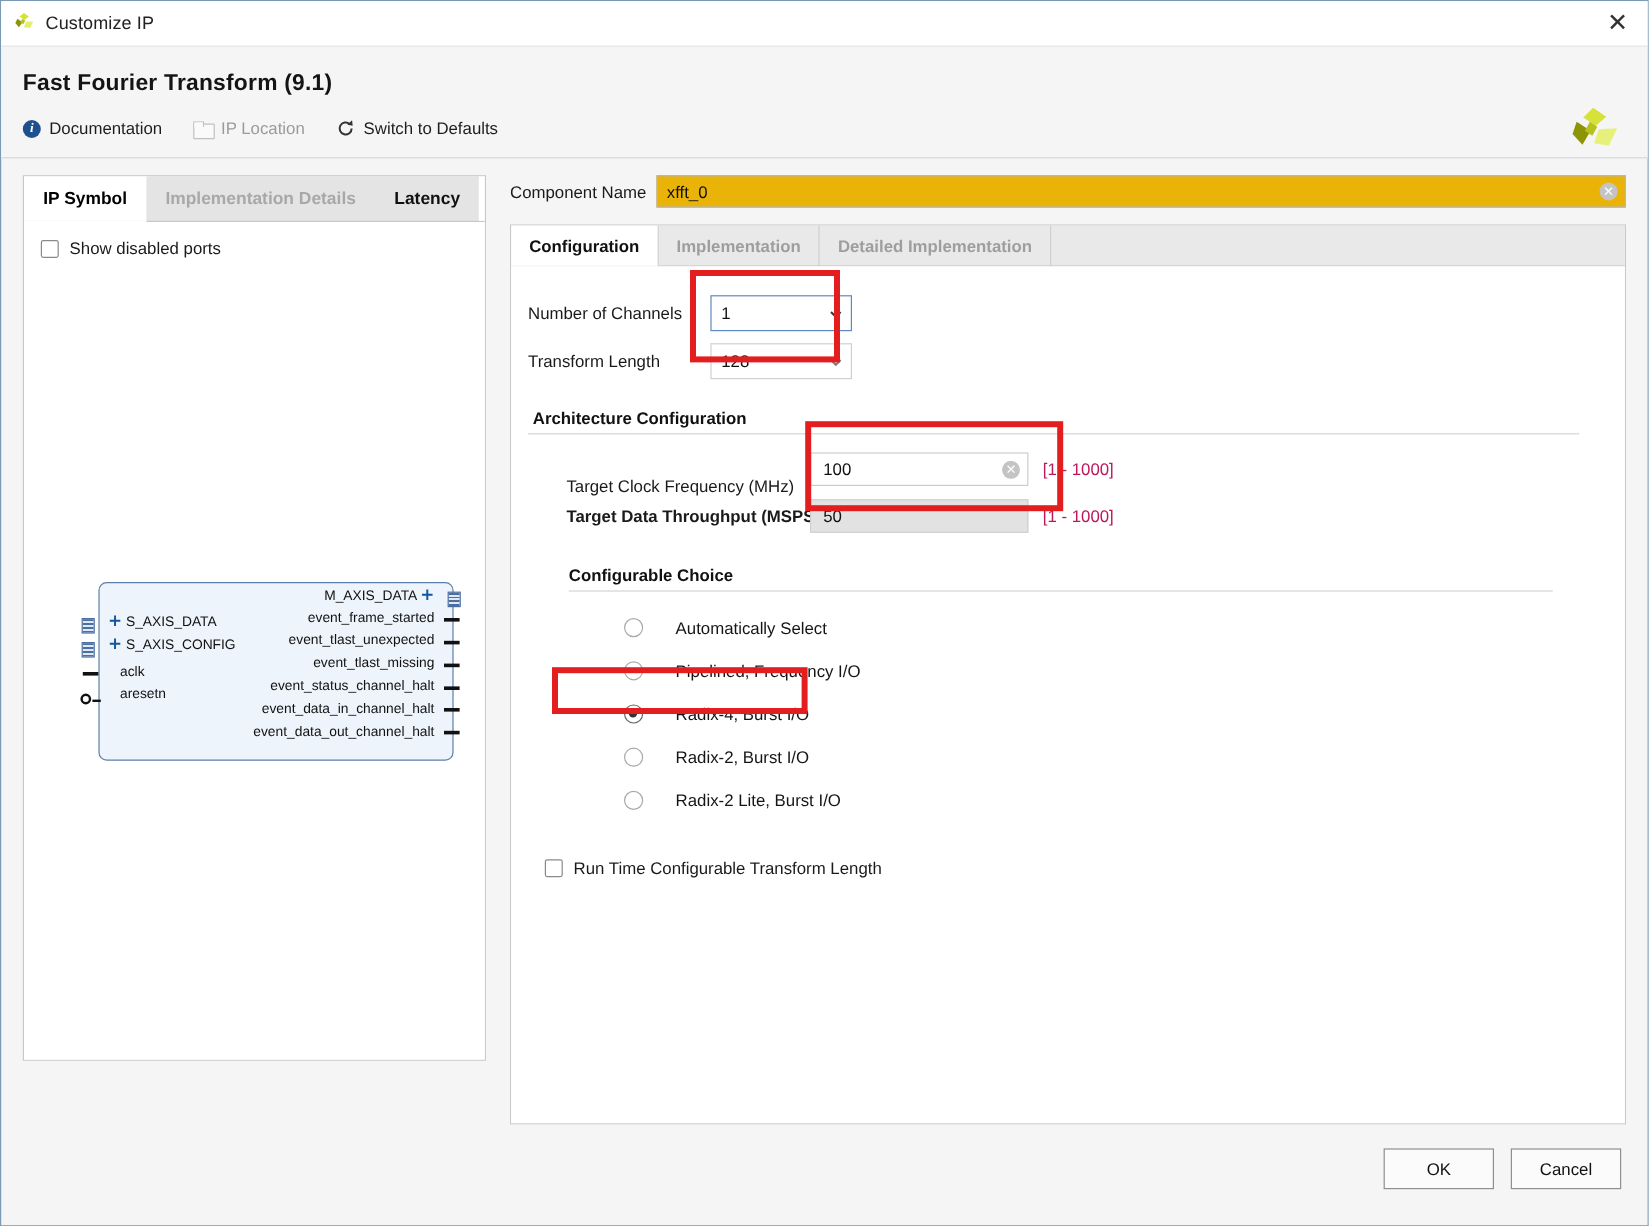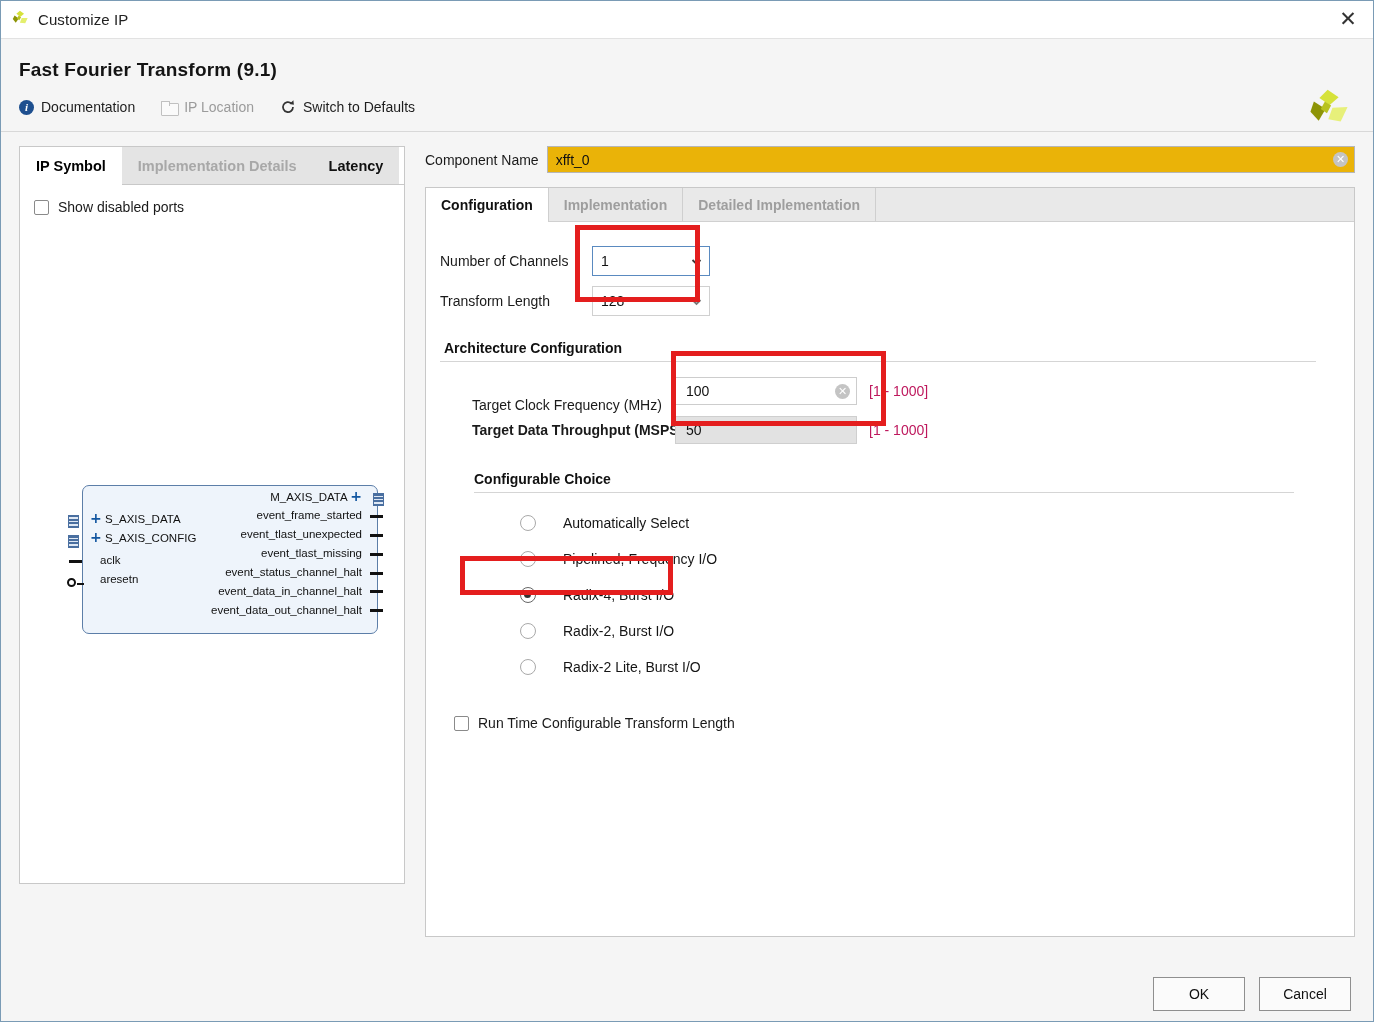--- a/index.html
+++ b/index.html
@@ -212,21 +212,21 @@
     content:""; position:absolute; left:3.2px; top:3.2px; width:7px; height:7px;
     border-radius:50%; background:#333;
   }
   .radio-label { font-size:14px; color:#151515;margin-left:16px; }
 
   
   .redbox { position:absolute; border:5px solid #e41e1e; pointer-events:none; z-index:40; }
 
   
   .footer {
-    flex:0 0 auto; height:84px; display:flex; align-items:flex-end;
+    flex:0 0 auto; height:84px; display:flex; align-items:center;
     justify-content:flex-end; gap:14px; padding:0 22px 10px 0;
   }
   .btn {
     width:92px; height:34px; border:1px solid #8f8f8f; background:#fbfbfb;
     font-size:14px; color:#111; cursor:pointer;
     display:flex; align-items:center; justify-content:center;
     font-family:"Liberation Sans", sans-serif;
   }
 </style>
 </head>

